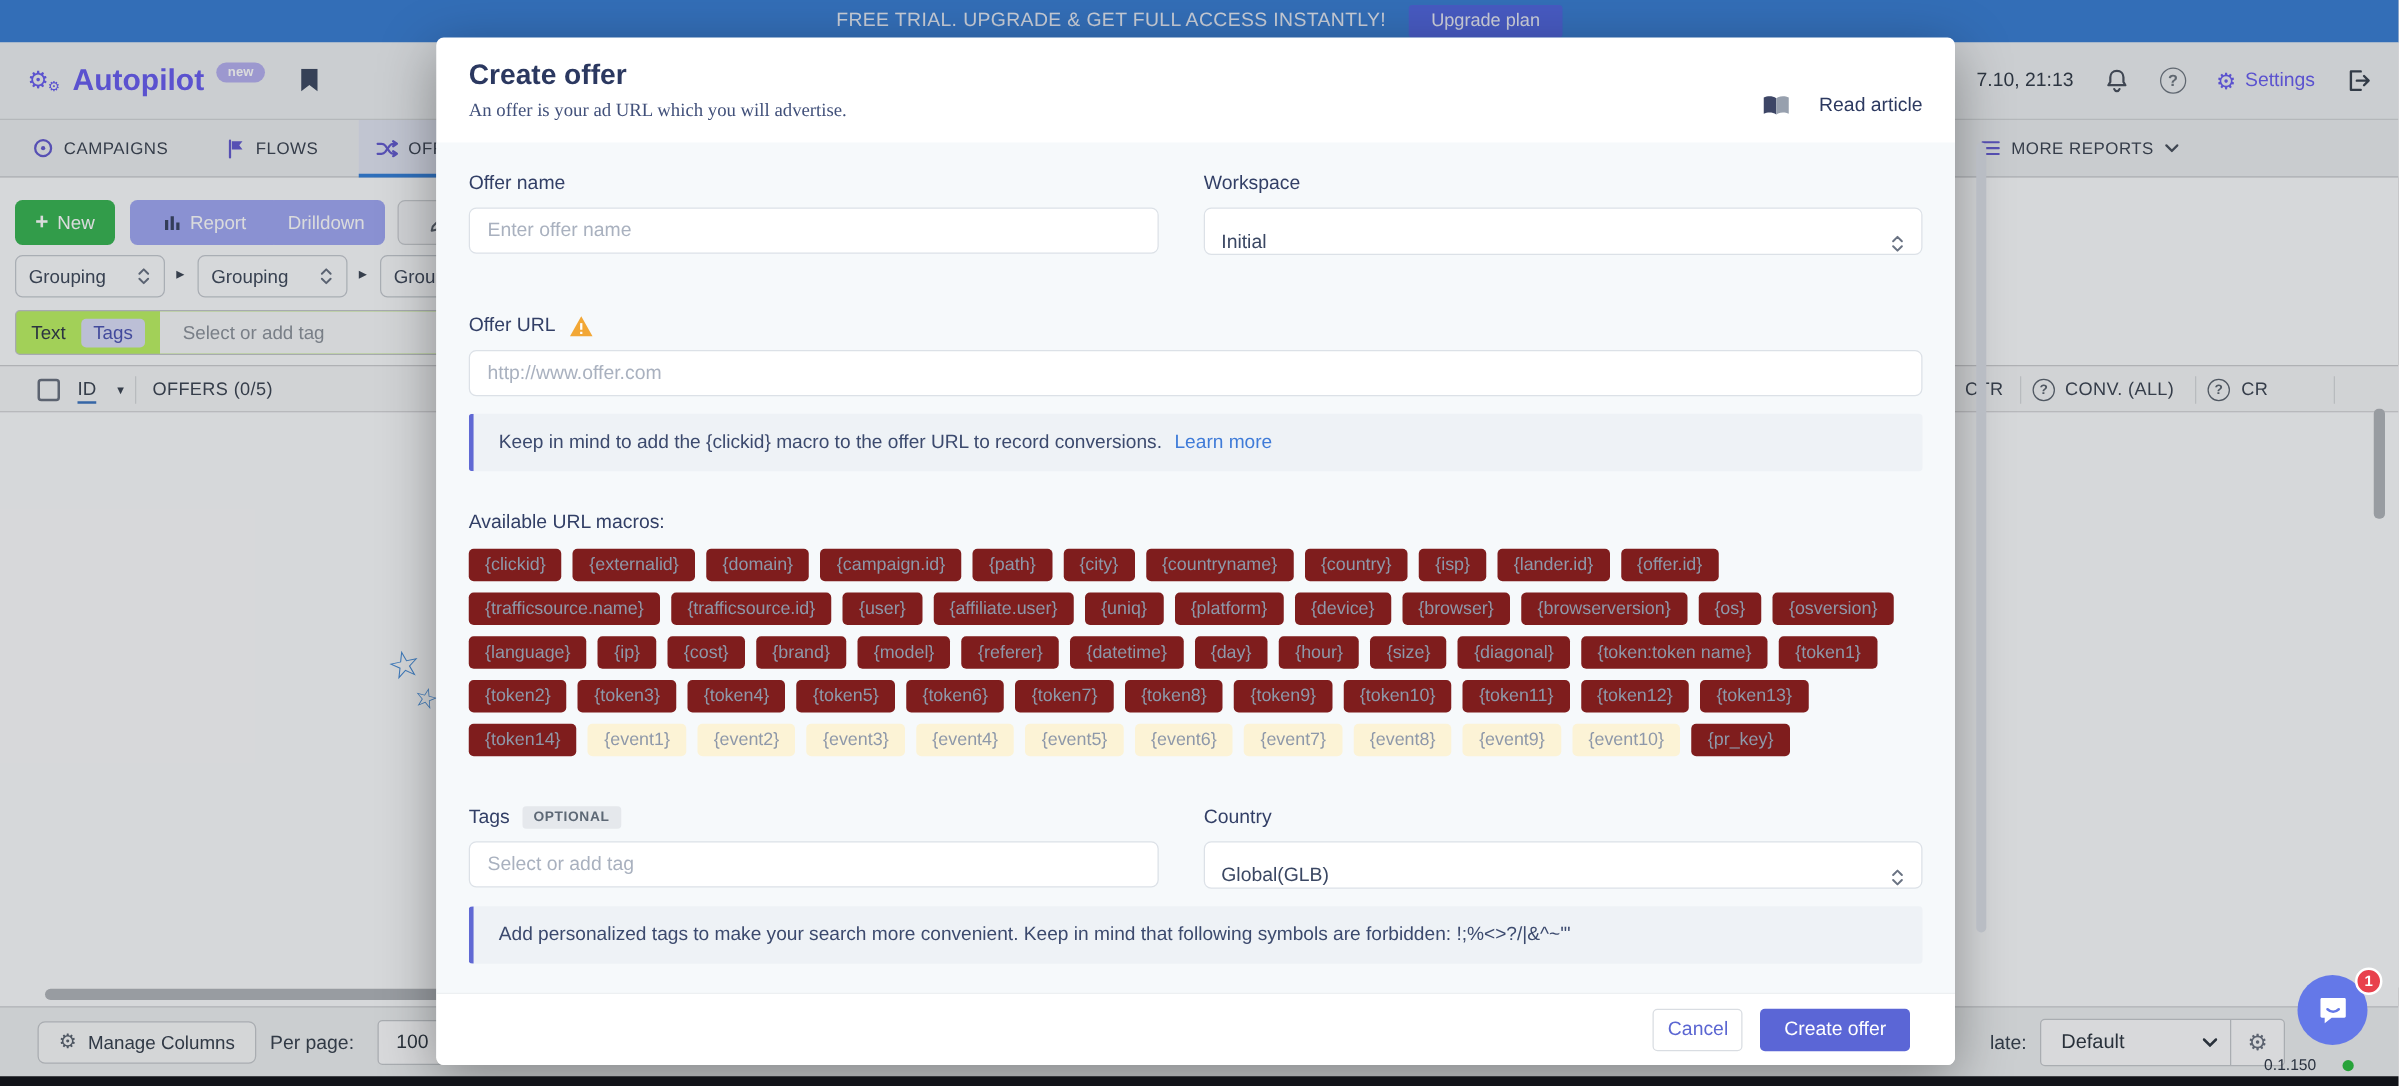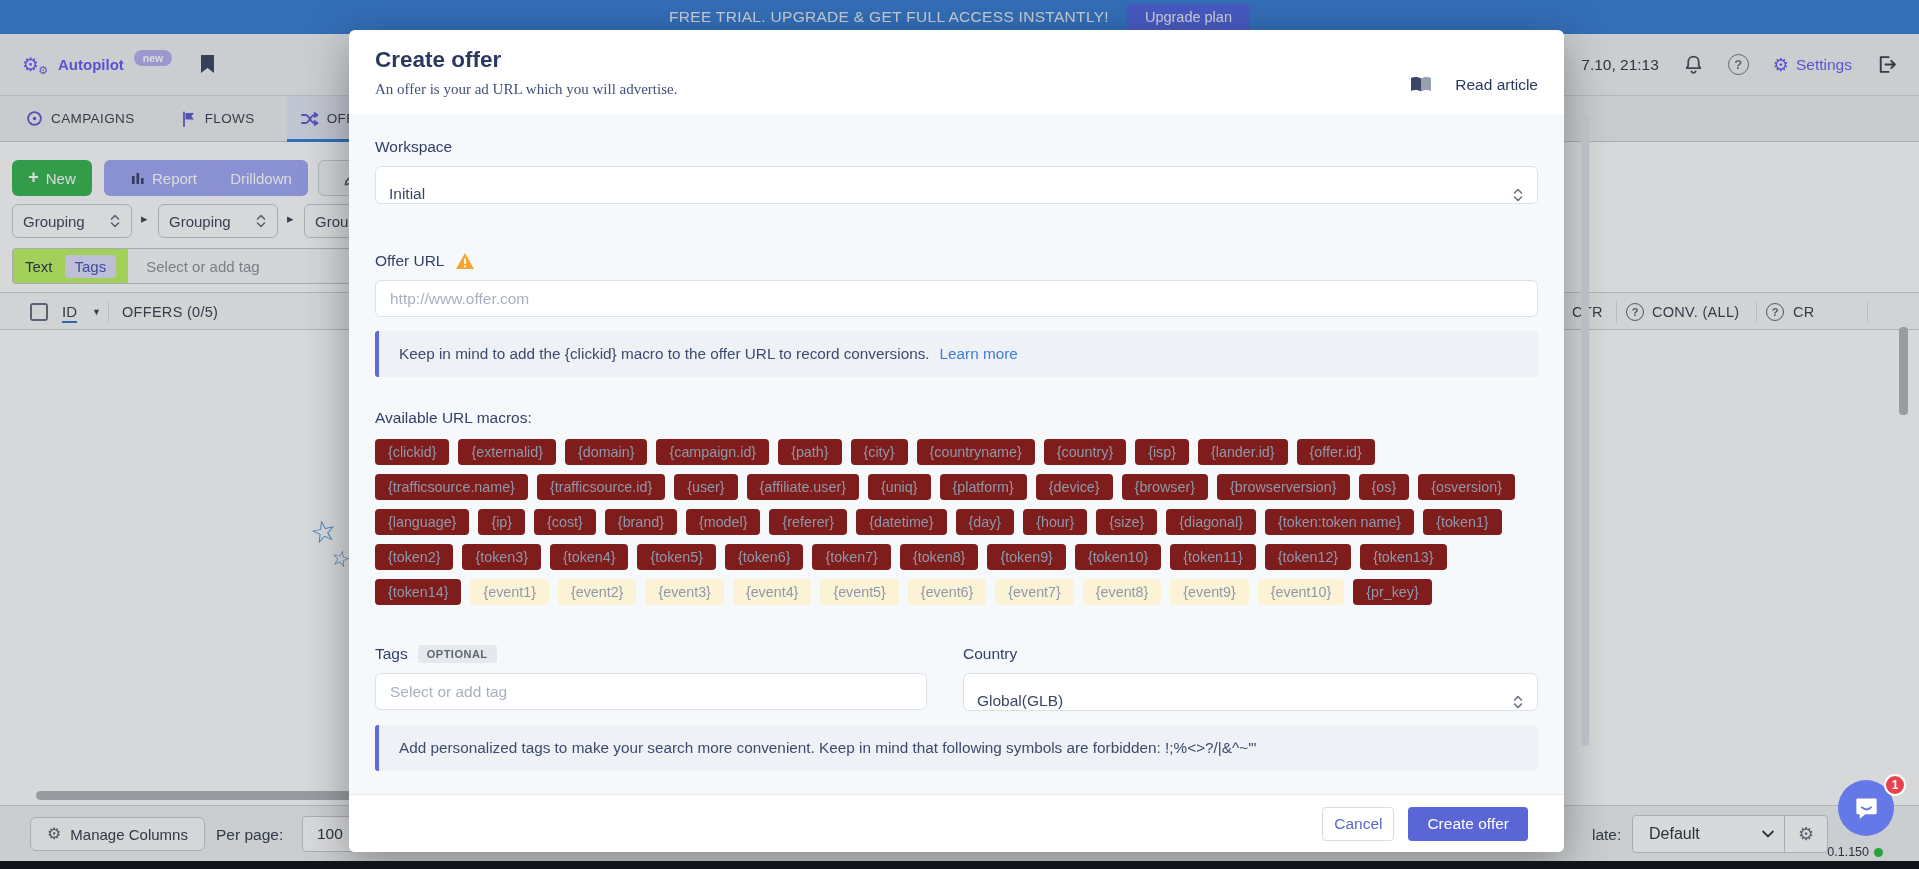--- a/index.html
+++ b/index.html
@@ -13,21 +13,21 @@
   .banner-btn { background:#5368e0; color:#eef0fb; font-size:14.5px; padding:5px 18px;
                 border-radius:3px; border:none; cursor:pointer; }
 
   
   .app-header { position:absolute; left:0; top:34px; width:1919px; height:62px; background:#eef0f2;
                 border-bottom:1px solid #d4d6d9; display:flex; align-items:center;
                 justify-content:space-between; padding:0 22px; z-index:1; }
   .hdr-left { display:flex; align-items:center; gap:10px; }
   .gears { color:#6a5ff0; font-size:19px; line-height:1; position:relative; width:26px; }
   .gears .g2 { position:absolute; font-size:11px; right:0; bottom:-2px; }
-  .brand { color:#6a5ff0; font-size:15px; font-weight:bold; }
+  .brand { color:#6a5ff0; font-size:24px; font-weight:bold; }
   .brand-badge { background:#b7b1f0; color:#fff; font-size:10.5px; font-weight:bold;
                  padding:2px 9px; border-radius:9px; position:relative; top:-7px; }
   .bookmark { margin-left:18px; display:flex; }
   .hdr-right { display:flex; align-items:center; gap:24px; }
   .hdr-time { color:#333c49; font-size:15.5px; }
   .help-circle { width:21px; height:21px; border:1.8px solid #6f7781; border-radius:50%;
                  color:#6f7781; font-size:13px; font-weight:bold; display:flex;
                  align-items:center; justify-content:center; }
   .settings { display:flex; align-items:center; gap:7px; color:#6a5ff0; font-size:15.5px; cursor:pointer; }
   .settings .gear-glyph { font-size:18px; line-height:1; }
@@ -147,21 +147,21 @@
   .btn-create { height:34px; padding:0 19px; background:#5b66d6; border:none; border-radius:4px;
                 color:#fff; font-size:15.5px; cursor:pointer; }
 
   
   .chat-bubble { position:absolute; left:1838px; top:780px; width:56px; height:56px; border-radius:50%;
                  background:#6478e8; z-index:20; display:flex; align-items:center; justify-content:center; cursor:pointer; }
   .chat-badge { position:absolute; left:1884px; top:774px; width:22px; height:22px; border-radius:50%;
                 background:#e8414d; border:2px solid #fff; color:#fff; font-size:12px; font-weight:bold;
                 display:flex; align-items:center; justify-content:center; z-index:21; }
   .version { position:absolute; right:36px; top:845px; color:#2b3340; font-size:12.5px; z-index:20;
-             display:flex; align-items:center; gap:5px; }
+             display:flex; align-items:center; gap:21px; }
   .online-dot { width:9px; height:9px; border-radius:50%; background:#27a339; }
   .dark-strip { position:absolute; left:0; top:861px; width:1919px; height:8px; background:#111318; z-index:20; }
 </style>
 </head>
 <body>
 
 <div id="screen">
 
   <div class="banner">
     <span class="banner-text">FREE TRIAL. UPGRADE &amp; GET FULL ACCESS INSTANTLY!</span>
@@ -217,20 +217,29 @@
       <span>FLOWS</span>
     </div>
     <div class="tab active">
       <svg width="18" height="14" viewBox="0 0 18 14" fill="none" stroke="#655cd0" stroke-width="1.8" stroke-linecap="round" stroke-linejoin="round">
         <path d="M1 3h3.2c1.2 0 2.3.6 3 1.5l3.6 5c.7.9 1.8 1.5 3 1.5h1.7"></path>
         <path d="M1 11h3.2c1.2 0 2.3-.6 3-1.5l3.6-5c.7-.9 1.8-1.5 3-1.5h1.7"></path>
         <path d="M13.5 1l3 2-3 2"></path>
           <path d="M13.5 9l3 2-3 2"></path>
       </svg>
       <span>OFFERS</span>
+    </div>
+    <div class="more-reports">
+      <svg width="15" height="13" viewBox="0 0 16 14" fill="none" stroke="#655cd0" stroke-width="1.8" stroke-linecap="round">
+        <path d="M1 2h14M1 7h14M1 12h14"></path>
+      </svg>
+      <span>MORE REPORTS</span>
+      <svg width="11" height="7" viewBox="0 0 10 6" fill="none" stroke="#4a525e" stroke-width="1.6" stroke-linecap="round">
+          <path d="M1 1l4 4 4-4"></path>
+        </svg>
     </div>
   </div>
 
   <button class="btn btn-new">
     <span class="plus">+</span>
     <span>New</span>
   </button>
   <button class="btn btn-report">
     <svg width="14" height="14" viewBox="0 0 14 14">
       <rect x="1" y="5" width="2.6" height="8" fill="#3b4666"></rect>
@@ -335,20 +344,24 @@
         <svg width="24" height="18" viewBox="0 0 24 18">
           <path d="M12 2.5C9 .5 5 .5 2 2v13c3-1.5 7-1.5 10 .5z" fill="#3d4666"></path>
           <path d="M12 2.5C15 .5 19 .5 22 2v13c-3-1.5-7-1.5-10 .5z" fill="#97a0ae"></path>
         </svg>
         <span>Read article</span>
       </div>
     </div>
 
     <div class="modal-body">
       <div class="form-row">
+        <div class="form-col1">
+          <div class="f-label">Offer name</div>
+          <input class="text-input" type="text" placeholder="Enter offer name" style="">
+        </div>
         <div class="form-col2">
           <div class="f-label">Workspace</div>
           <div class="sel">
             <span>Initial</span>
             <svg width="12" height="16" viewBox="0 0 12 16" fill="none" stroke="#6a7383" stroke-width="1.6" stroke-linecap="round" stroke-linejoin="round">
                 <path d="M2.5 6L6 2.5 9.5 6"></path>
                 <path d="M2.5 10L6 13.5 9.5 10"></path>
               </svg>
           </div>
         </div>

